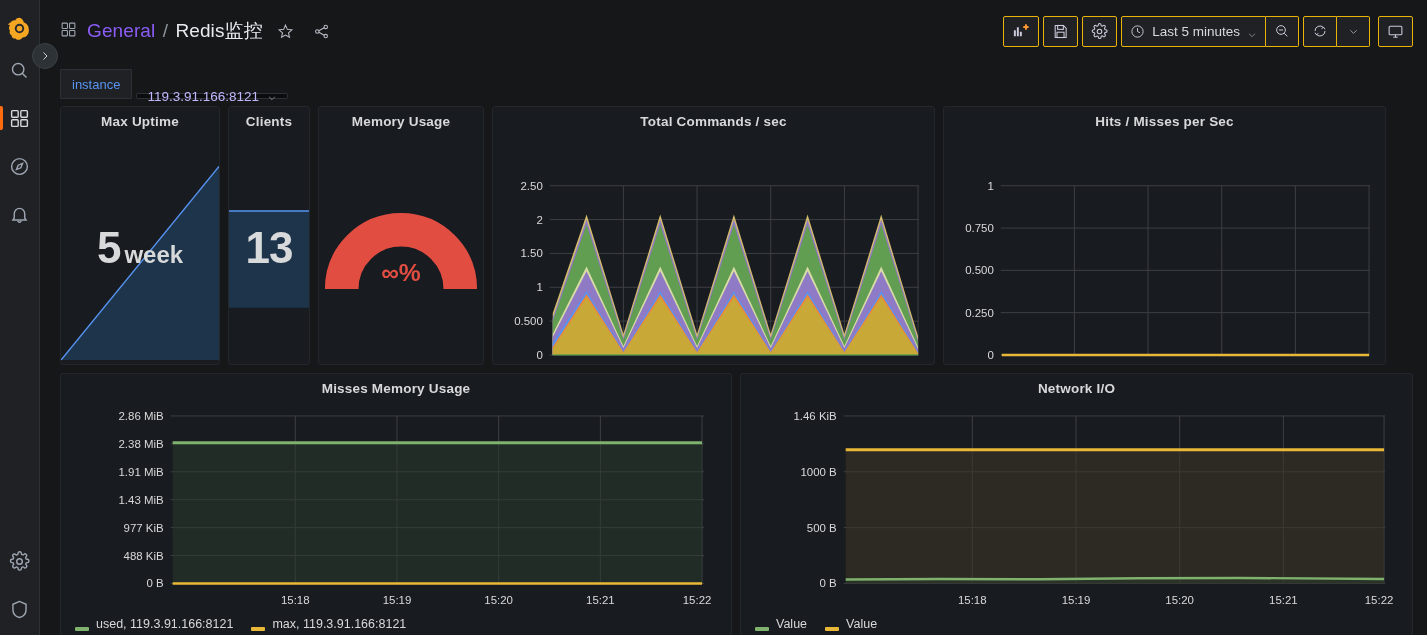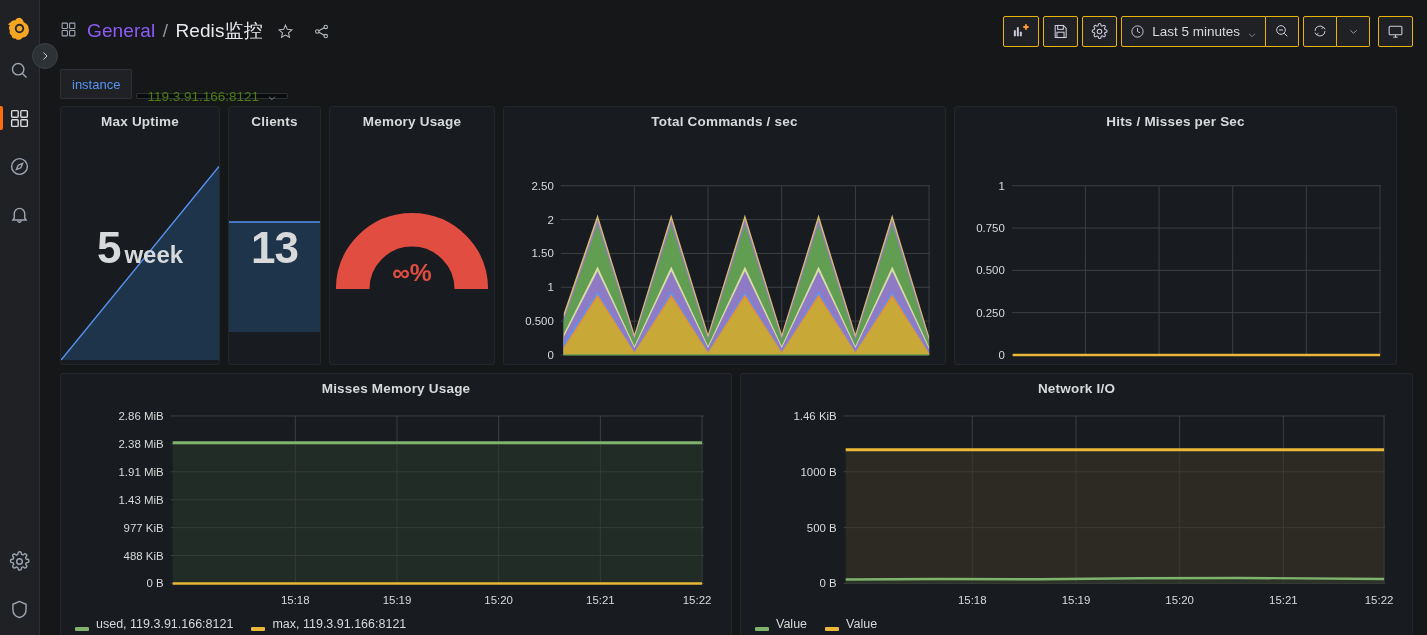--- a/index.html
+++ b/index.html
@@ -79,21 +79,21 @@
   
   #varrow { height: 44px; display: flex; align-items: center; padding: 0 14px 0 20px; flex: 0 0 44px; }
   .var-wrap { display: flex; align-items: stretch; height: 30px; }
   .var-label {
     background: #1f2125; border: 1px solid #2c3235; border-radius: 1px;
     color: #5794f2; font-size: 13px; display: flex; align-items: center;
     padding: 0 11px; cursor: pointer;
   }
   .var-value {
     margin-left: 4px; background: #0b0c0e; border: 1px solid #2c3235; border-radius: 2px;
-    color: #4d7c0f; font-size: 13.5px; display: flex; align-items: center; gap: 8px;
+    color: #c4b5fd; font-size: 13.5px; display: flex; align-items: center; gap: 8px;
     padding: 0 10px; cursor: pointer; min-width: 145px; margin-top: 24px;
   }
 
   
   #grid { flex: 1; padding: 0 12px 6px 20px; overflow: hidden; }
   .row { display: flex; gap: 8px; }
   .row1 { height: 259px; }
   .row2 { height: 267px; margin-top: 8px; }
   .panel {
     background: #181b1f; border: 1px solid #23262b; border-radius: 3px;
@@ -321,21 +321,21 @@
           <svg class="spark" viewBox="0 0 160 232" preserveAspectRatio="none">
             <polygon points="0,232 160,36 160,232" fill="#1d344b"></polygon>
             <polyline points="0,232 160,36" fill="none" stroke="#5794f2" stroke-width="1.4"></polyline>
           </svg>
           <div class="stat-value">
             <span class="stat-big">5</span><span class="stat-unit">week</span>
           </div>
         </div>
       </div>
 
-      <div class="panel" style="width:93px">
+      <div class="panel" style="width:82px">
         <div class="panel-title">Clients</div>
         <div class="panel-body">
           <svg class="spark" viewBox="0 0 105 232" preserveAspectRatio="none">
             <polygon points="0,105 105,105 105,232 0,232" fill="#1d344b"></polygon>
             <polyline points="0,105 105,105" fill="none" stroke="#5794f2" stroke-width="1.8"></polyline>
           </svg>
           <div class="stat-value">
             <span class="stat-big">13</span>
           </div>
         </div>

